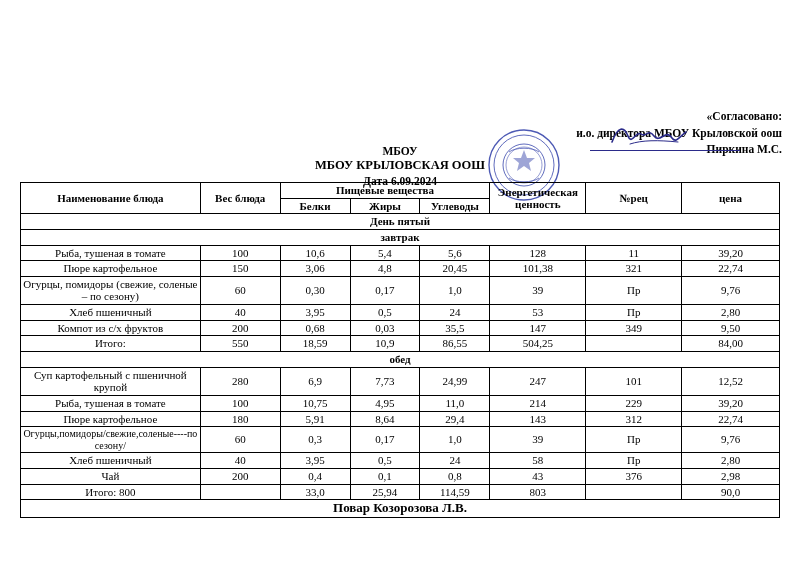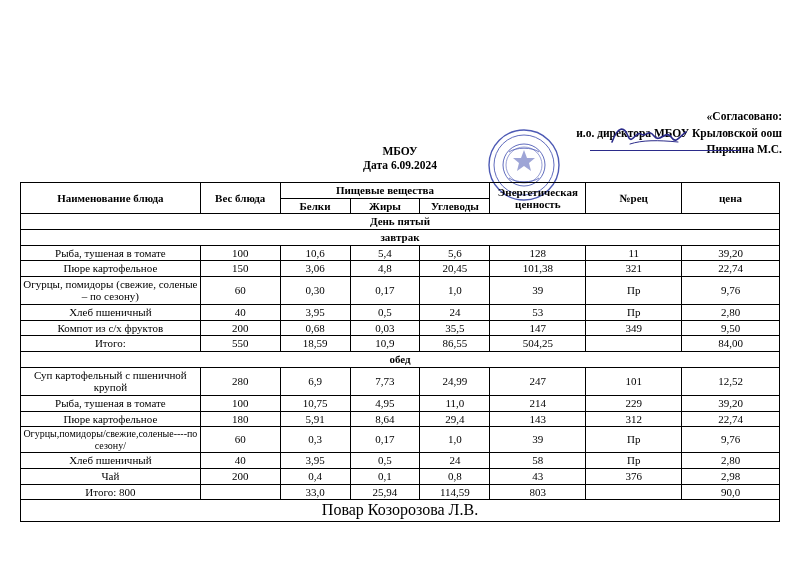--- a/index.html
+++ b/index.html
@@ -135,21 +135,22 @@
   }
   .total-label {
     text-align: right;
     padding-right: 6px;
     font-weight: normal;
   }
   .cook-row td {
     border: none;
     text-align: left;
     padding-left: 28px;
-    font-size: 16px;
+    font-size: 13px;
+    font-weight: bold;
   }
   .small { font-size: 10px; }
 </style>
 </head>
 <body>
 
 <div class="page">
   <div class="doc">
 
     <div class="approval">
@@ -169,20 +170,21 @@
       <circle cx="37" cy="37" r="30" fill="none" stroke="#2f3ea8" stroke-width="0.9"></circle>
       <circle cx="37" cy="37" r="21" fill="none" stroke="#2f3ea8" stroke-width="0.9"></circle>
       <circle cx="37" cy="37" r="18" fill="none" stroke="#2f3ea8" stroke-width="0.6"></circle>
       <path d="M37 22 L40 30 L48 30 L42 35 L44 43 L37 38 L30 43 L32 35 L26 30 L34 30 Z" fill="#2f3ea8" opacity="0.55"></path>
       <path d="M22 50 C28 55, 46 55, 52 50" fill="none" stroke="#2f3ea8" stroke-width="0.8"></path>
       <path d="M22 24 C28 19, 46 19, 52 24" fill="none" stroke="#2f3ea8" stroke-width="0.8"></path>
     </svg>
 
     <div class="title-block">
       <div class="t1">МБОУ</div>
+      <div class="t2">МБОУ КРЫЛОВСКАЯ ООШ</div>
       <div class="t3">Дата  6.09.2024</div>
     </div>
 
     <table class="menu">
       <colgroup>
         <col style="width:180px">
         <col style="width:80px">
         <col style="width:70px">
         <col style="width:70px">
         <col style="width:70px">

